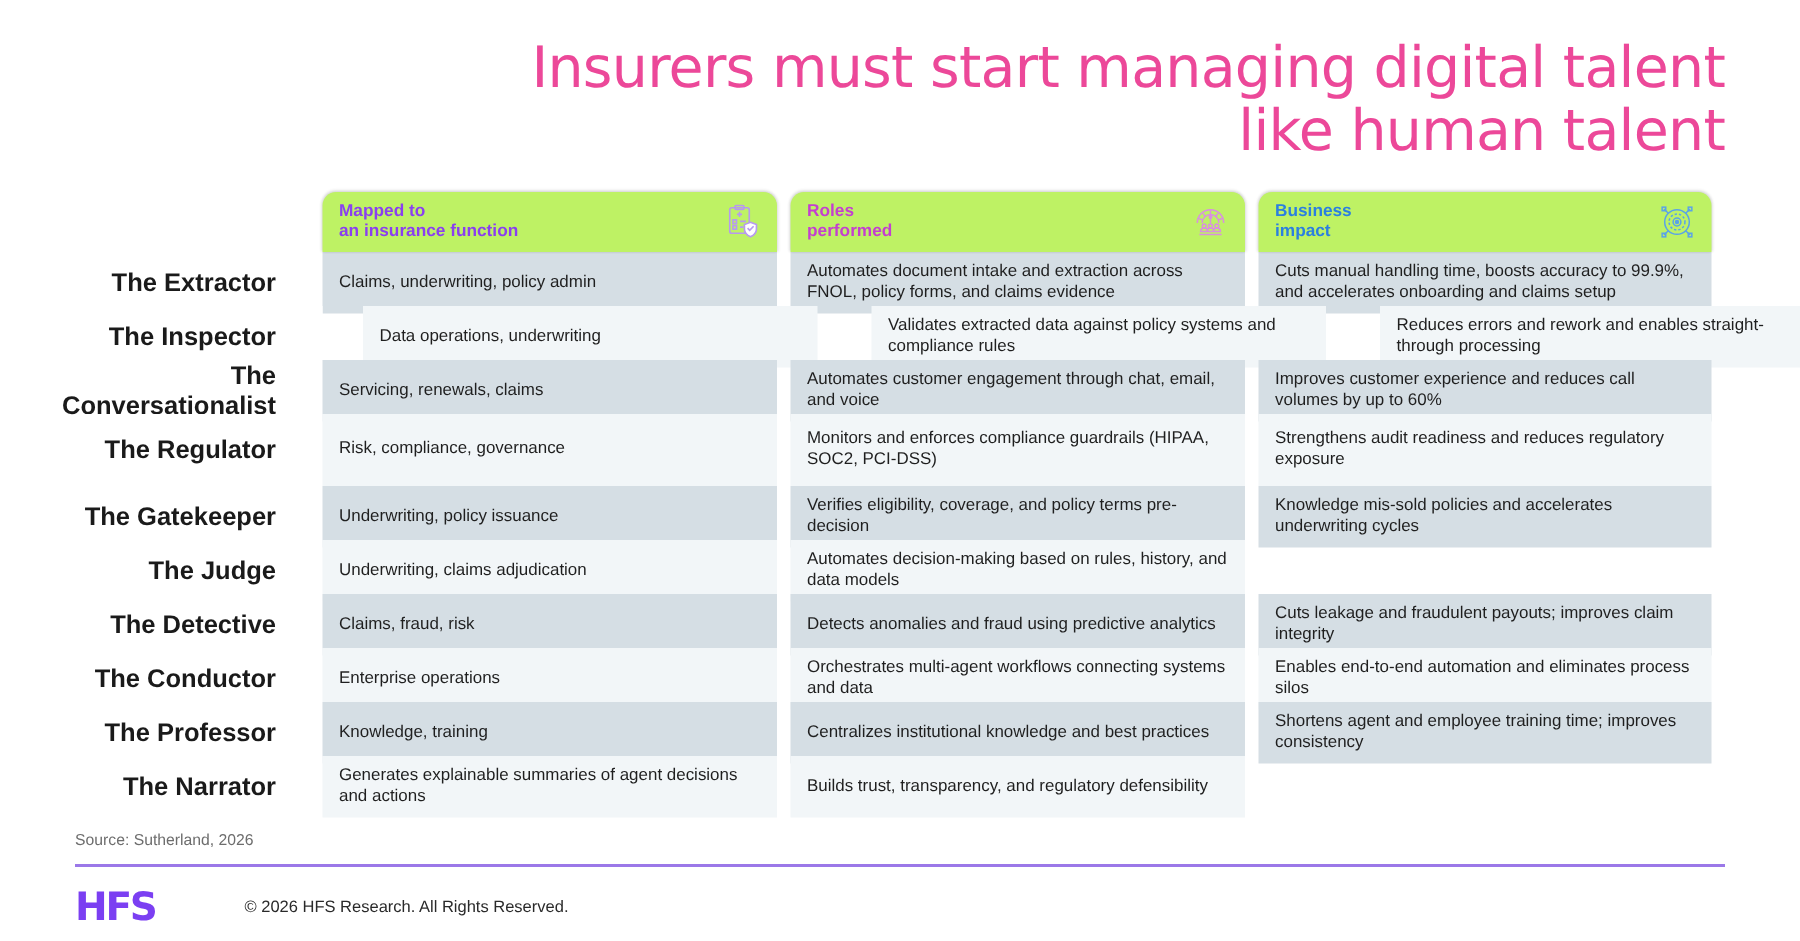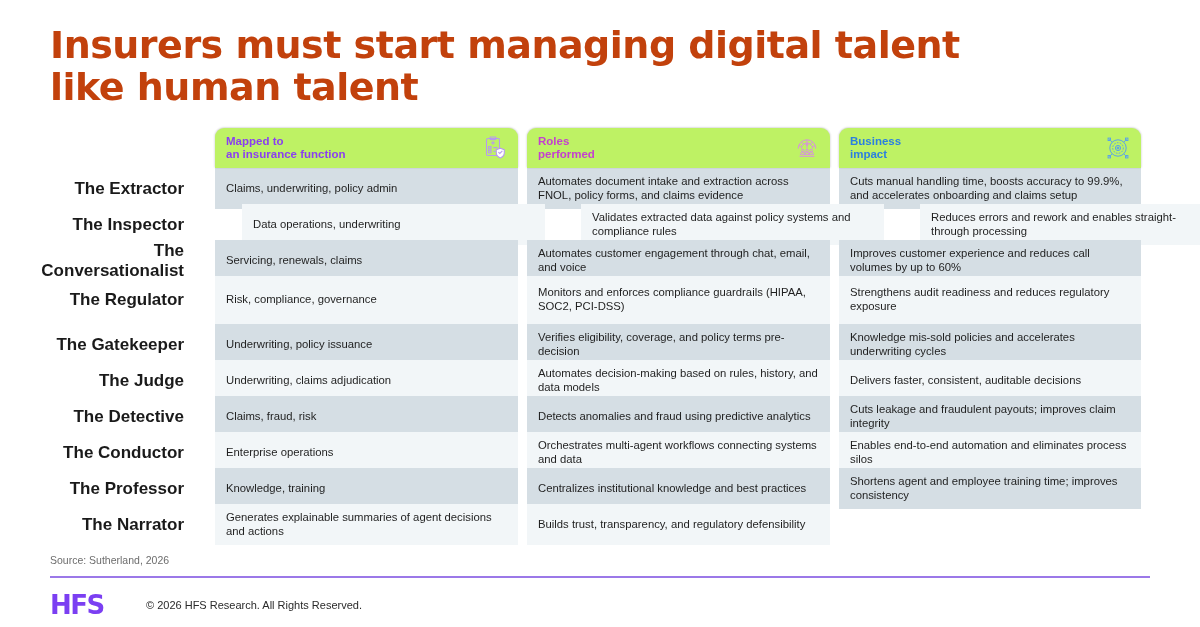--- a/index.html
+++ b/index.html
@@ -11,25 +11,26 @@
     position:relative;
   }
 
   
   #title{
     position:absolute;
     left:50px; top:24px;
     width:1100px;
     font-size:38px;
     line-height:42px;
-    font-weight:bold;
+    font-weight:normal;
     letter-spacing:-0.5px;
-    color:#c2410c;
+    color:#ec4899;
     font-family:"DejaVu Sans", sans-serif;
     white-space:pre-line;
+    text-align:right;
   }
 
   
   #matrix{
     position:absolute;
     left:50px; top:128px;
     width:1100px;
   }
 
   
@@ -127,21 +128,21 @@
     font-family:"DejaVu Sans", sans-serif;
     font-size:26px;
     font-weight:bold;
     color:#7b3ff2;
     letter-spacing:-1.5px;
     width:95px;
   }
   #copyright{
     font-size:11px;
     color:#2a2a2a;
-    margin-left:1px;
+    margin-left:18px;
   }
 </style>
 </head>
 <body>
 
 <div id="title">Insurers must start managing digital talent
 like human talent</div>
 
 <div id="matrix">
 
@@ -264,23 +265,20 @@
         </div>
       </div>
       <div class="row even" style="height: 36px;">
         <div class="rowlabel">The Judge</div>
         <div class="cell">
           <span>Underwriting, claims adjudication</span>
         </div>
         <div class="cell">
           <span>Automates decision-making based on rules, history, and data models</span>
         </div>
-        <div class="cell">
-          <span>Delivers faster, consistent, auditable decisions</span>
-        </div>
       </div>
       <div class="row odd" style="height: 36px;">
         <div class="rowlabel">The Detective</div>
         <div class="cell">
           <span>Claims, fraud, risk</span>
         </div>
         <div class="cell">
           <span>Detects anomalies and fraud using predictive analytics</span>
         </div>
         <div class="cell">

